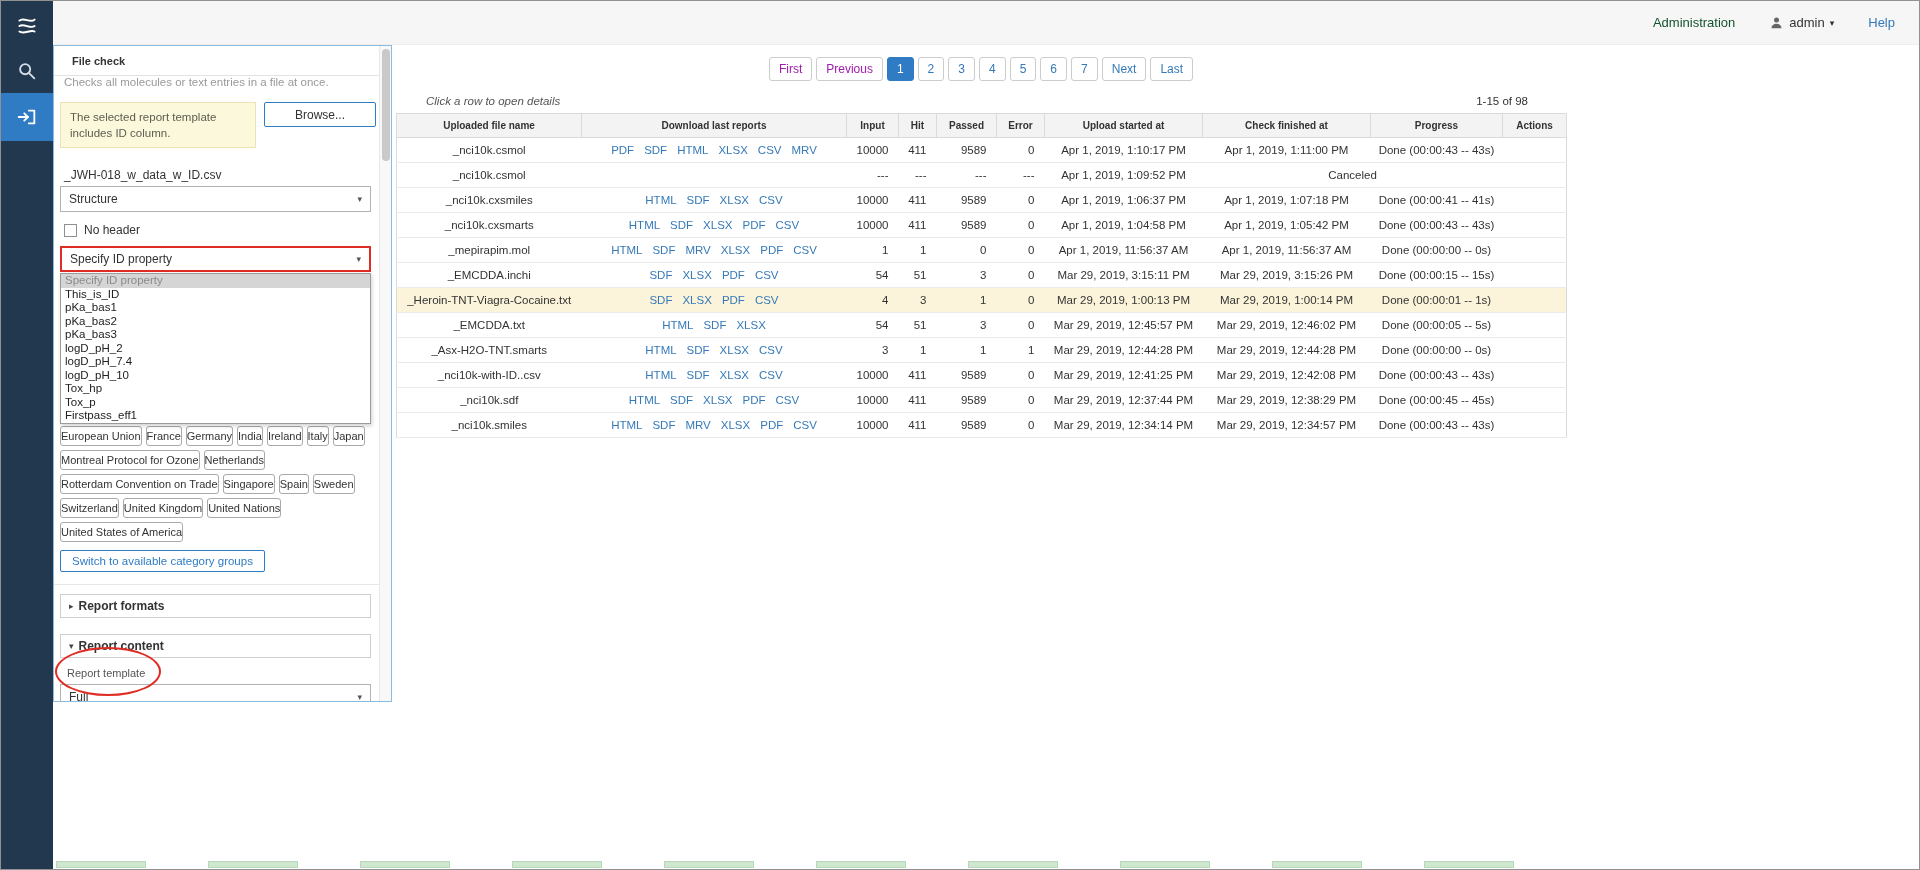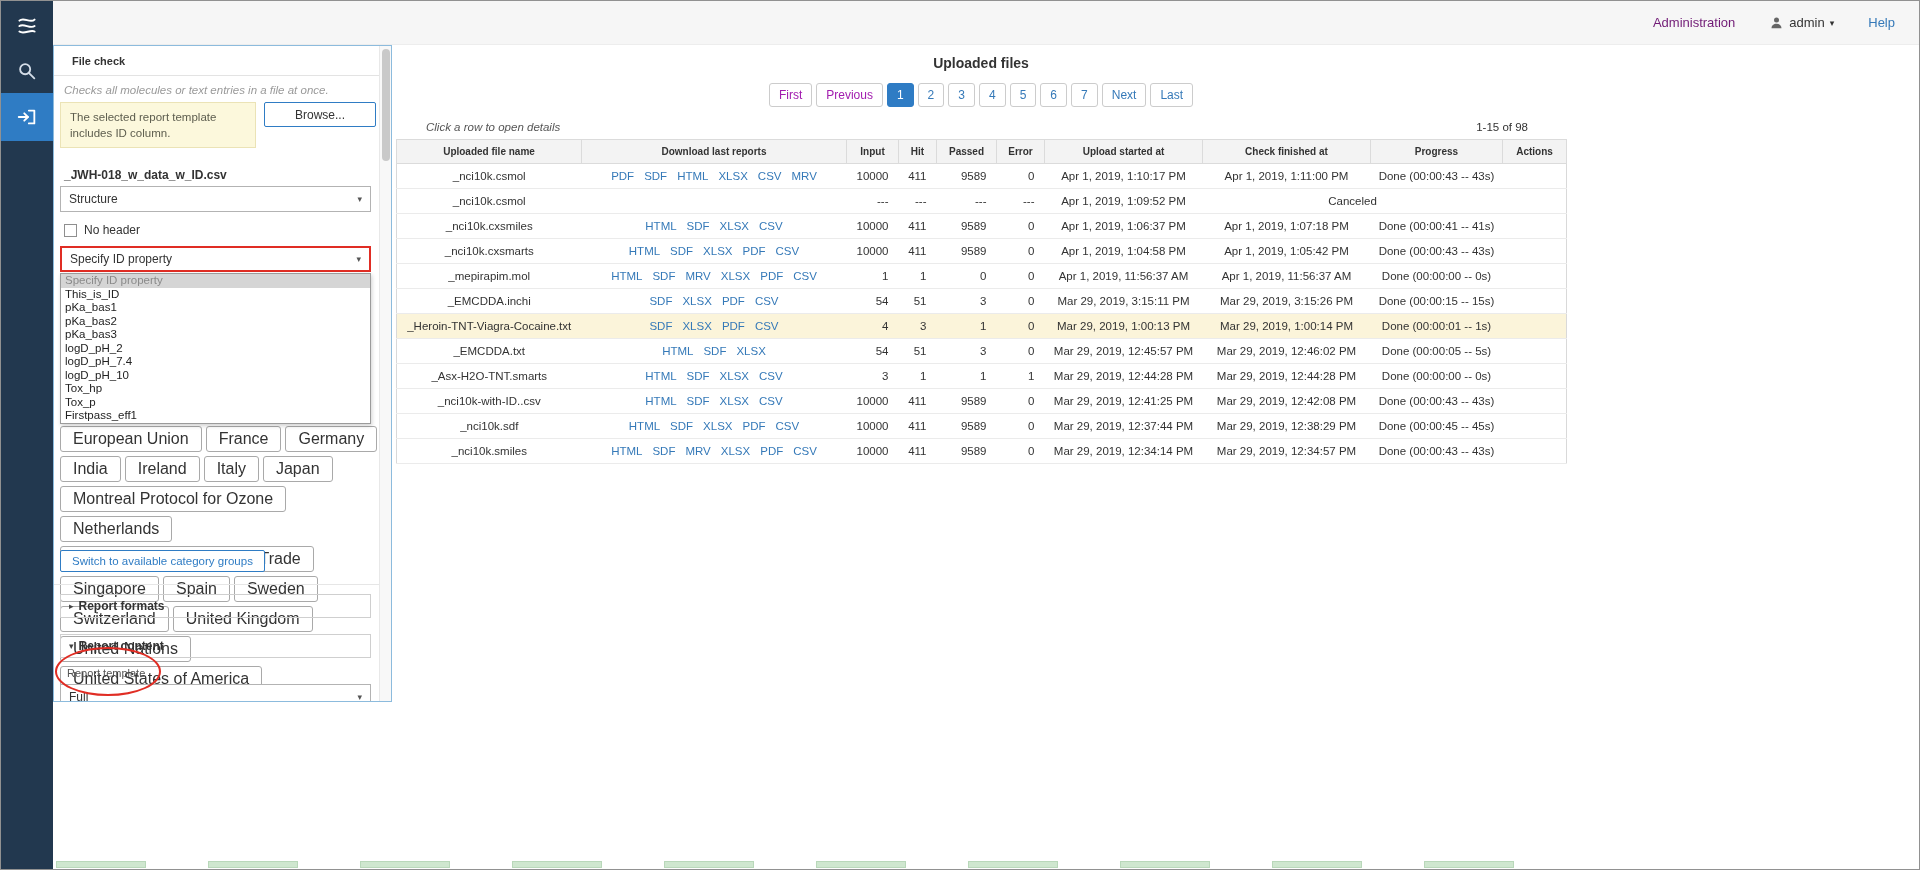--- a/index.html
+++ b/index.html
@@ -4,58 +4,58 @@
 <style>
   * { margin:0; padding:0; box-sizing:border-box; }
   body { font-family:"Liberation Sans", sans-serif; background:#fff; }
   .frame { position:relative; width:1920px; height:870px; background:#fff; overflow:hidden;
            border:1px solid #919191; }
 
   
   .topbar { position:absolute; left:52px; right:0; top:0; height:44px; background:#f6f6f6;
             border-bottom:1px solid #ededed; display:flex; align-items:center;
             justify-content:flex-end; gap:34px; padding-right:24px; font-size:13px; }
-  .tb-admin { color:#701a75; cursor:pointer; }
+  .tb-admin { color:#14532d; cursor:pointer; }
   .tb-user { display:flex; align-items:center; gap:5px; color:#333; cursor:pointer; }
   .caret { font-size:9px; color:#333; }
   .tb-help { color:var(--link,#3579b8); cursor:pointer; }
 
   
   .sidebar { position:absolute; left:0; top:0; width:52px; height:100%; background:var(--sidebar,#22384f); z-index:4; }
   .logo { height:48px; display:flex; align-items:center; justify-content:center; }
   .side-item { height:44px; display:flex; align-items:center; justify-content:center; cursor:pointer; }
   .side-item.active { background:var(--accent,#2f7cc4); height:48px; }
 
   
   .panel { position:absolute; left:52px; top:44px; width:339px; height:657px; background:#fff;
            border:1px solid #8cbbdd; overflow:hidden; z-index:5; }
   .p-title { position:absolute; left:10px; top:9px; font-size:11px; font-weight:bold; color:#333;padding-left:8px; }
   .p-title-line { position:absolute; left:0; right:12px; top:29px; border-top:1px solid #e3e3e3; }
-  .p-hint { position:absolute; left:10px; top:38px; font-style:italic; color:#9a9a9a; font-size:11.5px; }
+  .p-hint { position:absolute; left:10px; top:30px; color:#9a9a9a; font-size:11.5px; }
   .notice-row { position:absolute; left:6px; top:56px; width:316px; display:flex; gap:8px; align-items:flex-start; }
   .notice { width:238px; background:var(--notice_bg,#fcf8dc); border:1px solid #ebe3b6; color:#5d5d4e;
             padding:6px 9px; font-size:11.5px; line-height:1.4; }
   .browse { height:25px; padding:0 30px; background:#fff; border:1px solid var(--accent,#2f7cc4);
             border-radius:2px; font-size:12px; color:#333; cursor:pointer; font-family:inherit; }
-  .p-file { position:absolute; left:10px; top:122px; font-size:12px; color:#333;font-weight:bold; }
+  .p-file { position:absolute; left:10px; top:122px; font-size:12px; color:#333; }
   .select { position:absolute; left:6px; width:311px; height:26px; border:1px solid #b3b3b3; background:#fff;
             display:flex; align-items:center; padding:0 8px; font-size:12px; color:#333; cursor:pointer; }
   .sel-caret { margin-left:auto; font-size:9px; color:#555; }
   .sel-structure { top:140px; }
   .chk-row { position:absolute; left:10px; top:177px; display:flex; align-items:center; gap:7px;
              font-size:12px; color:#333; cursor:pointer; }
   .chk { width:13px; height:13px; border:1px solid #8f8f8f; background:#fff; }
   .sel-id { top:200px; border:2px solid var(--annotation_red,#e02d24); }
   .opt-list { position:absolute; left:6px; top:227px; width:311px; border:1px solid #9b9b9b; background:#fff;
               z-index:3; box-shadow:1px 2px 4px rgba(0,0,0,0.18); }
   .opt { font-size:11.5px; line-height:13.5px; padding:0 4px; color:#222; white-space:nowrap; cursor:pointer; }
   .opt-selected { background:#d5d5d5; color:#8a8a8a; }
   .cats { position:absolute; left:6px; top:378px; width:322px; }
-  .cat-btn { display:inline-block; margin:2px 4px 2px 0; padding:3px 12px; border:1px solid #a9a9a9;
-             border-radius:3px; background:#fff; font-size:16px; color:#333; cursor:pointer; }
+  .cat-btn { display:inline-block; margin:2px 4px 2px 0; padding:3px 0; border:1px solid #a9a9a9;
+             border-radius:3px; background:#fff; font-size:11px; color:#333; cursor:pointer; }
   .switch-btn { position:absolute; left:6px; top:504px; padding:4px 11px; border:1px solid var(--accent,#2f7cc4);
                 color:var(--accent,#2f7cc4); background:#fff; border-radius:2px; font-size:11.5px;
                 cursor:pointer; font-family:inherit; }
   .divider { position:absolute; left:0; right:12px; top:538px; border-top:1px solid #e6e6e6; }
   .section { position:absolute; left:6px; width:311px; height:24px; border:1px solid #cfcfcf;
              display:flex; align-items:center; padding:0 8px; gap:5px; font-size:12px; font-weight:bold;
              color:#333; cursor:pointer; }
   .tri { font-size:9px; color:#444; font-weight:normal; }
   .sec-formats { top:548px; }
   .sec-content { top:588px; }
@@ -196,21 +196,20 @@
     </div>
 
     <div class="red-ellipse"></div>
 
     <div class="sb-track">
       <div class="sb-thumb"></div>
     </div>
   </section>
 
   <main class="main">
-    <div class="m-title">Uploaded files</div>
     <div class="pager">
         <div class="pg-btn disabled">First</div>
         <div class="pg-btn disabled">Previous</div>
         <div class="pg-btn active">1</div>
         <div class="pg-btn">2</div>
         <div class="pg-btn">3</div>
         <div class="pg-btn">4</div>
         <div class="pg-btn">5</div>
         <div class="pg-btn">6</div>
         <div class="pg-btn">7</div>

